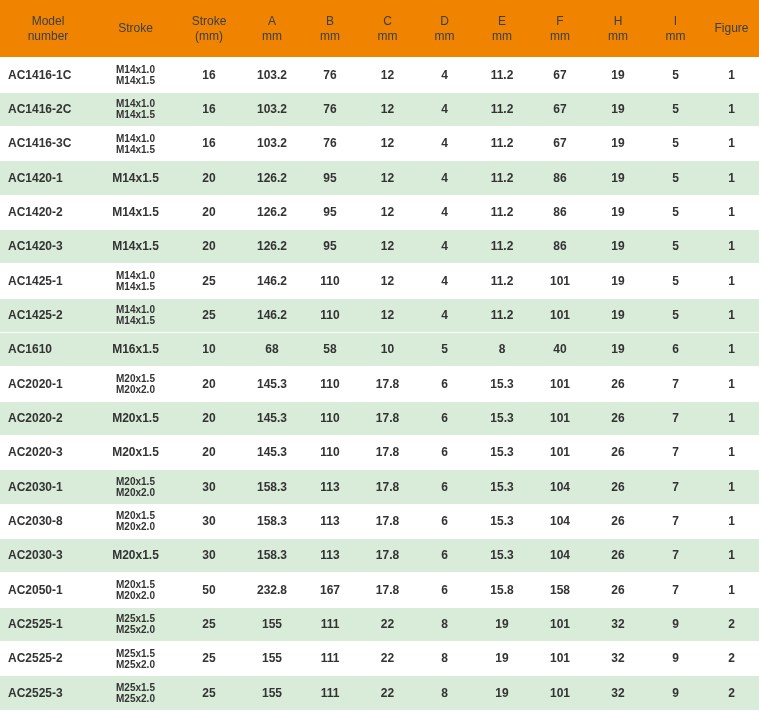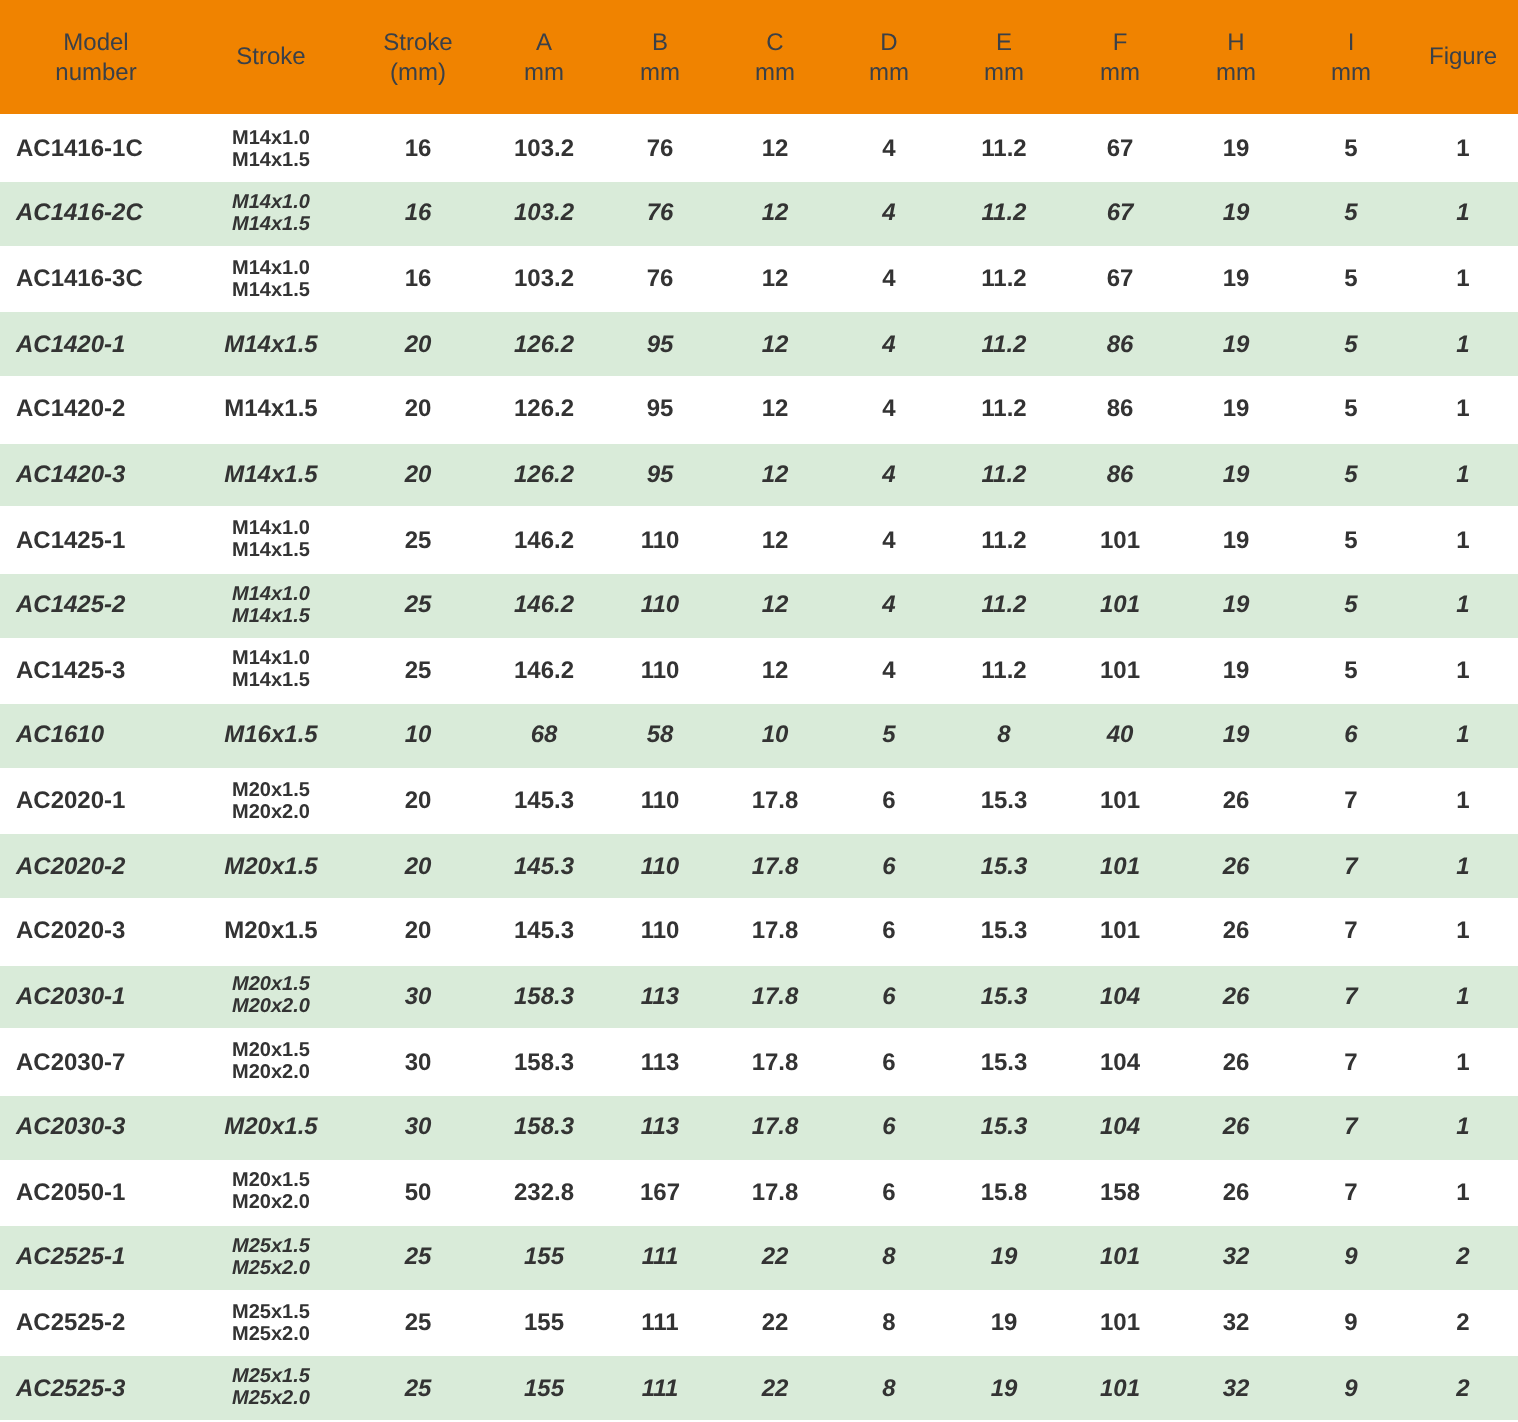--- a/index.html
+++ b/index.html
@@ -33,21 +33,20 @@
     border-bottom: 2px solid #ffffff;
     padding: 0;
   }
   tbody tr {
     height: 28px;
     background: #ffffff;
     margin-top: 13px;
   }
   tbody tr.alt {
     background: var(--row-alt-bg, #D9EBD9);
-    font-style: italic;
   }
   tbody td {
     font-size: 12px;
     font-weight: bold;
     color: var(--body-text, #333333);
     text-align: center;
     vertical-align: middle;
     border-bottom: 1px solid #ffffff;
     padding: 0;
     line-height: 13px;
@@ -256,37 +255,20 @@
         <td>146.2</td>
         <td>110</td>
         <td>12</td>
         <td>4</td>
         <td>11.2</td>
         <td>101</td>
         <td>19</td>
         <td>5</td>
         <td>1</td>
       </tr>
-      <tr>
-        <td class="model-cell">AC1425-3</td>
-        <td class="thread-cell small">
-          <div>M14x1.0</div>
-          <div>M14x1.5</div>
-        </td>
-        <td>25</td>
-        <td>146.2</td>
-        <td>110</td>
-        <td>12</td>
-        <td>4</td>
-        <td>11.2</td>
-        <td>101</td>
-        <td>19</td>
-        <td>5</td>
-        <td>1</td>
-      </tr>
       <tr class="alt">
         <td class="model-cell">AC1610</td>
         <td class="thread-cell">
           <div>M16x1.5</div>
         </td>
         <td>10</td>
         <td>68</td>
         <td>58</td>
         <td>10</td>
         <td>5</td>
@@ -356,21 +338,21 @@
         <td>113</td>
         <td>17.8</td>
         <td>6</td>
         <td>15.3</td>
         <td>104</td>
         <td>26</td>
         <td>7</td>
         <td>1</td>
       </tr>
       <tr>
-        <td class="model-cell">AC2030-7</td>
+        <td class="model-cell">AC2030-8</td>
         <td class="thread-cell small">
           <div>M20x1.5</div>
           <div>M20x2.0</div>
         </td>
         <td>30</td>
         <td>158.3</td>
         <td>113</td>
         <td>17.8</td>
         <td>6</td>
         <td>15.3</td>

